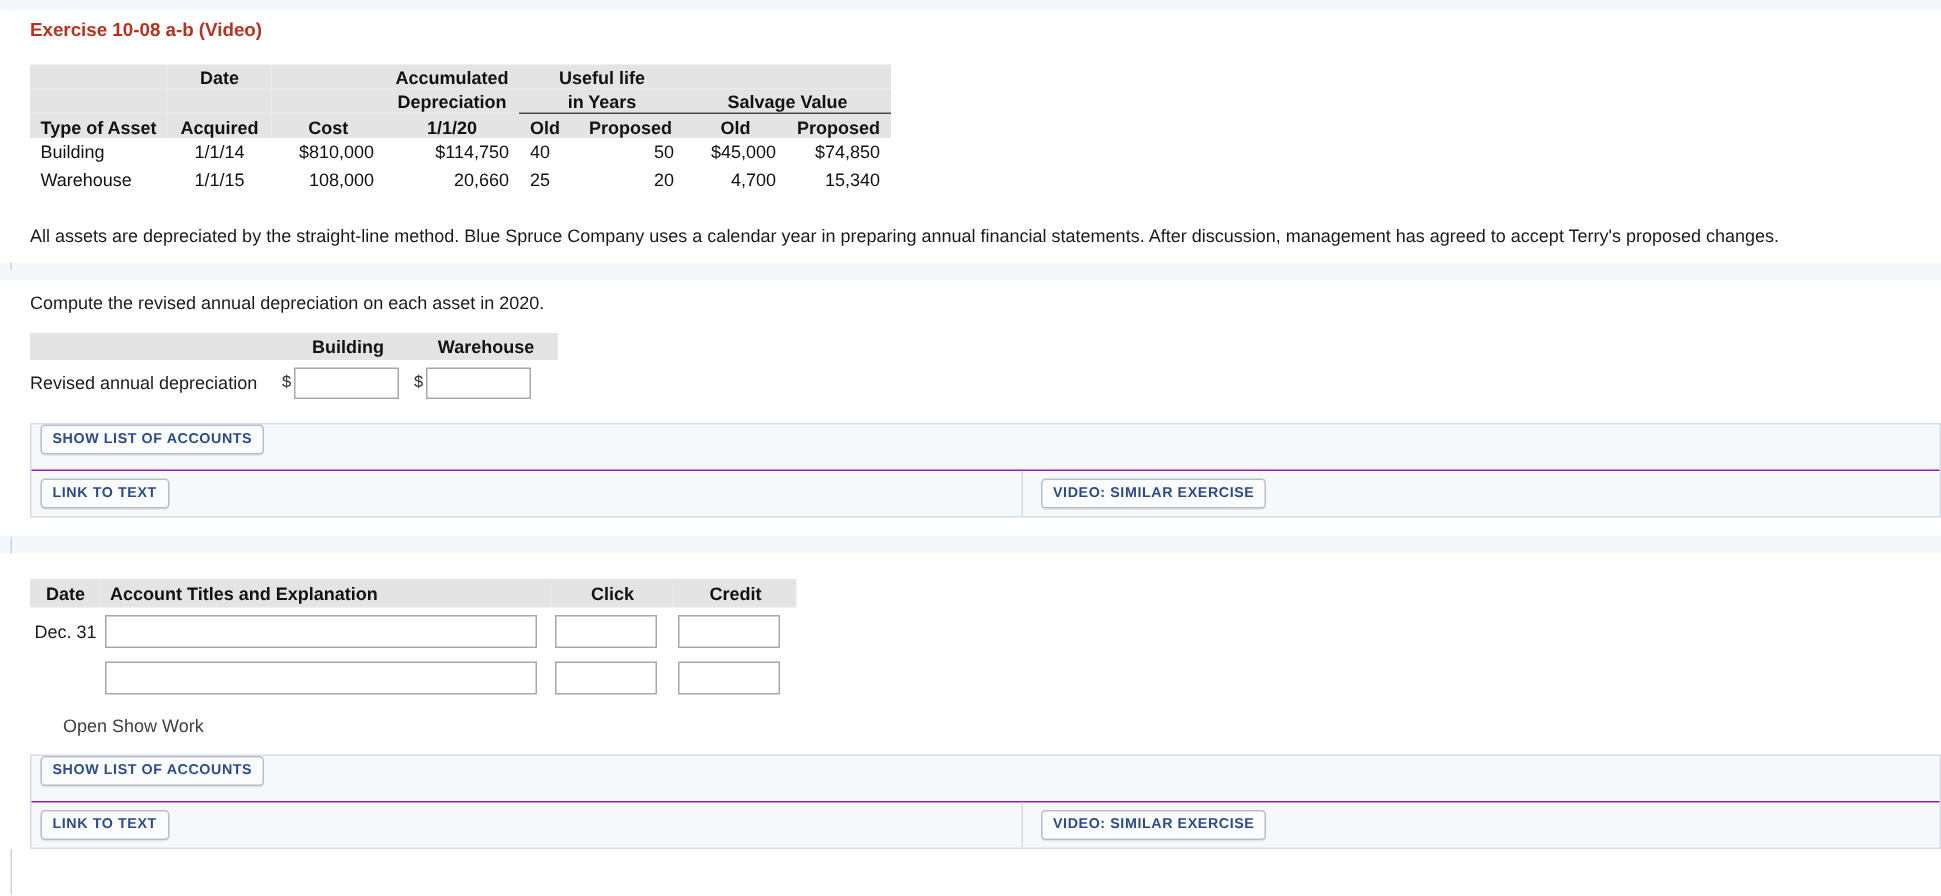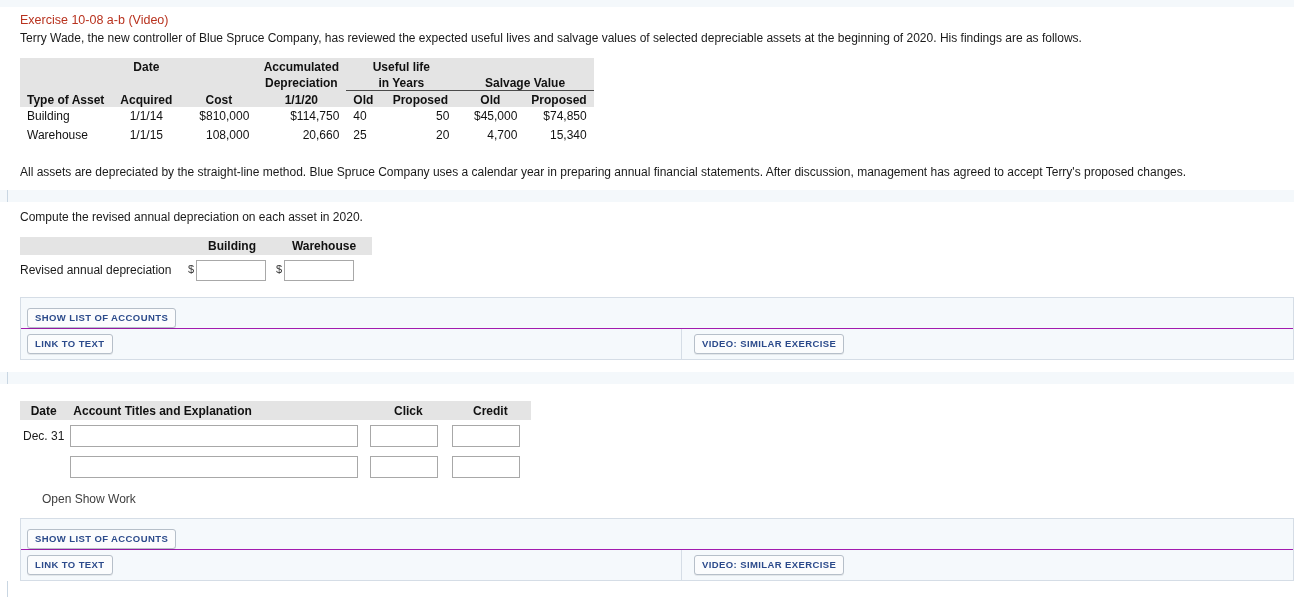--- a/index.html
+++ b/index.html
@@ -40,21 +40,21 @@
 
   .block {
     position: relative;
     padding-left: 20px;
     padding-right: 0px;
     background: #ffffff;
   }
 
   .ex-title {
     color: #b8321e;
-    font-weight: normal;
+    font-weight: bold;
     font-size: 12.5px;
     padding-top: 6px;
     padding-bottom: 4px;
     letter-spacing: 0px;
   }
 
   .para {
     font-size: 12px;
     color: #1a1a1a;
     line-height: 15px;
@@ -131,21 +131,21 @@
   .panel {
     border: 1px solid #d5dde6;
     background: #f5f9fc;
     margin-top: 12px;
     margin-left: 20px;
     margin-right: 0;
   }
   .panel-row {
     height: 30px;
     display: flex;
-    align-items: flex-end;
+    align-items: flex-start;
     padding-left: 6px;
   }
   .panel-row.split {
     border-top: 1px solid #a21caf;
     height: 31px;
     padding-left: 0;
   }
   .split-left {
     width: 661px;
     height: 100%;
@@ -249,21 +249,20 @@
   <div class="band"></div>
 
   <div class="rail" style="top:7px;height:173px;"></div>
   <div class="rail" style="top:190px;height:155px;"></div>
   <div class="rail" style="top:358px;height:239px;"></div>
 
   <div class="block">
 
     <div class="ex-title">Exercise 10-08 a-b (Video)</div>
 
-    <div class="para">Terry Wade, the new controller of Blue Spruce Company, has reviewed the expected useful lives and salvage values of selected depreciable assets at the beginning of 2020. His findings are as follows.</div>
 
     <table class="asset-table">
       <colgroup>
         <col style="width:83px">
           <col style="width:70px">
           <col style="width:75px">
         <col style="width:90px">
           <col style="width:38px">
           <col style="width:72px">
         <col style="width:68px">

